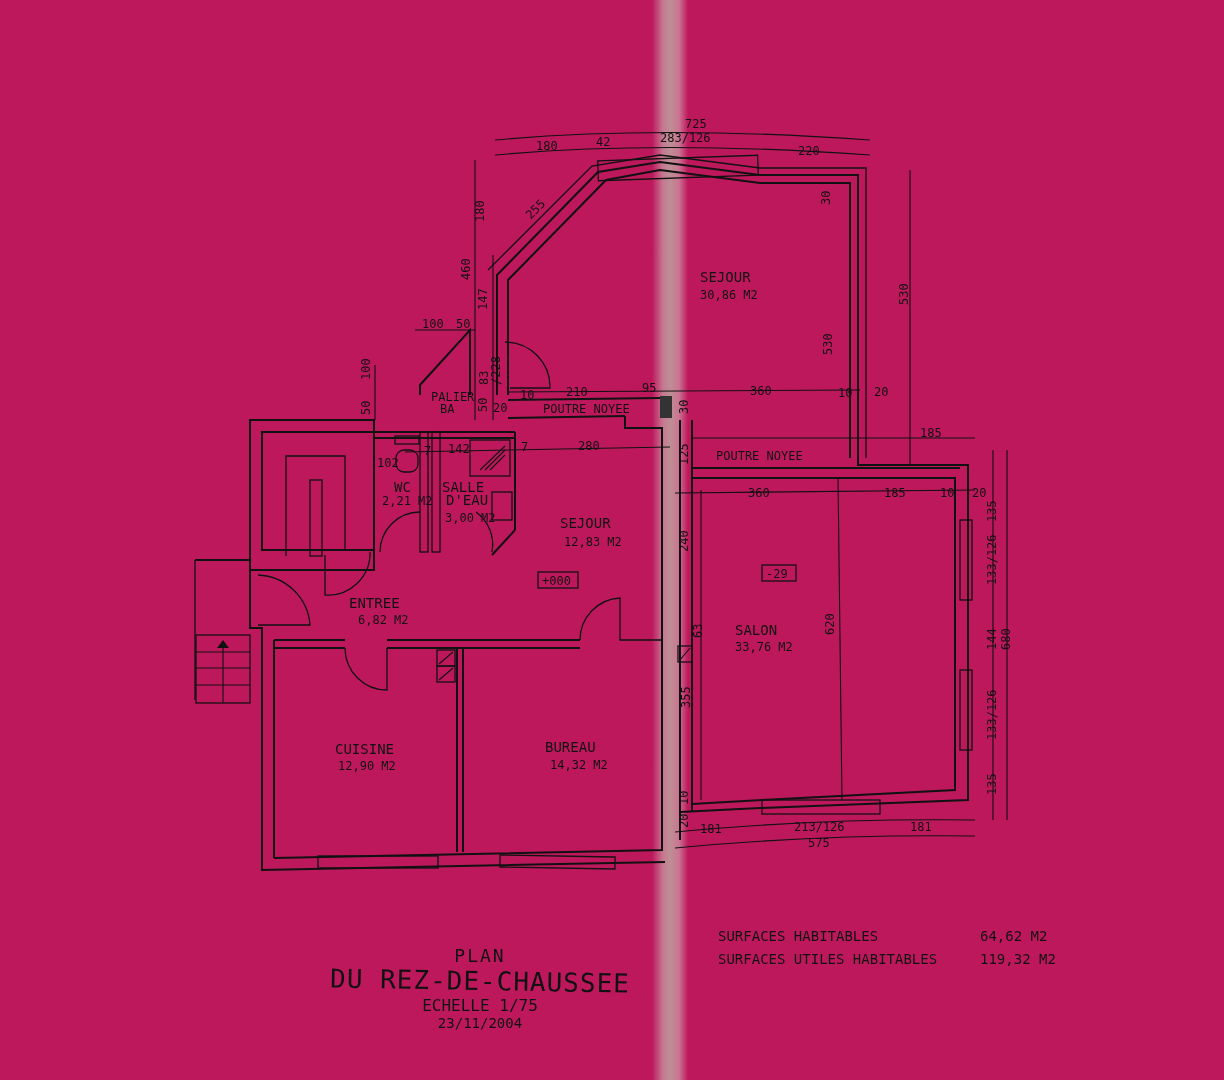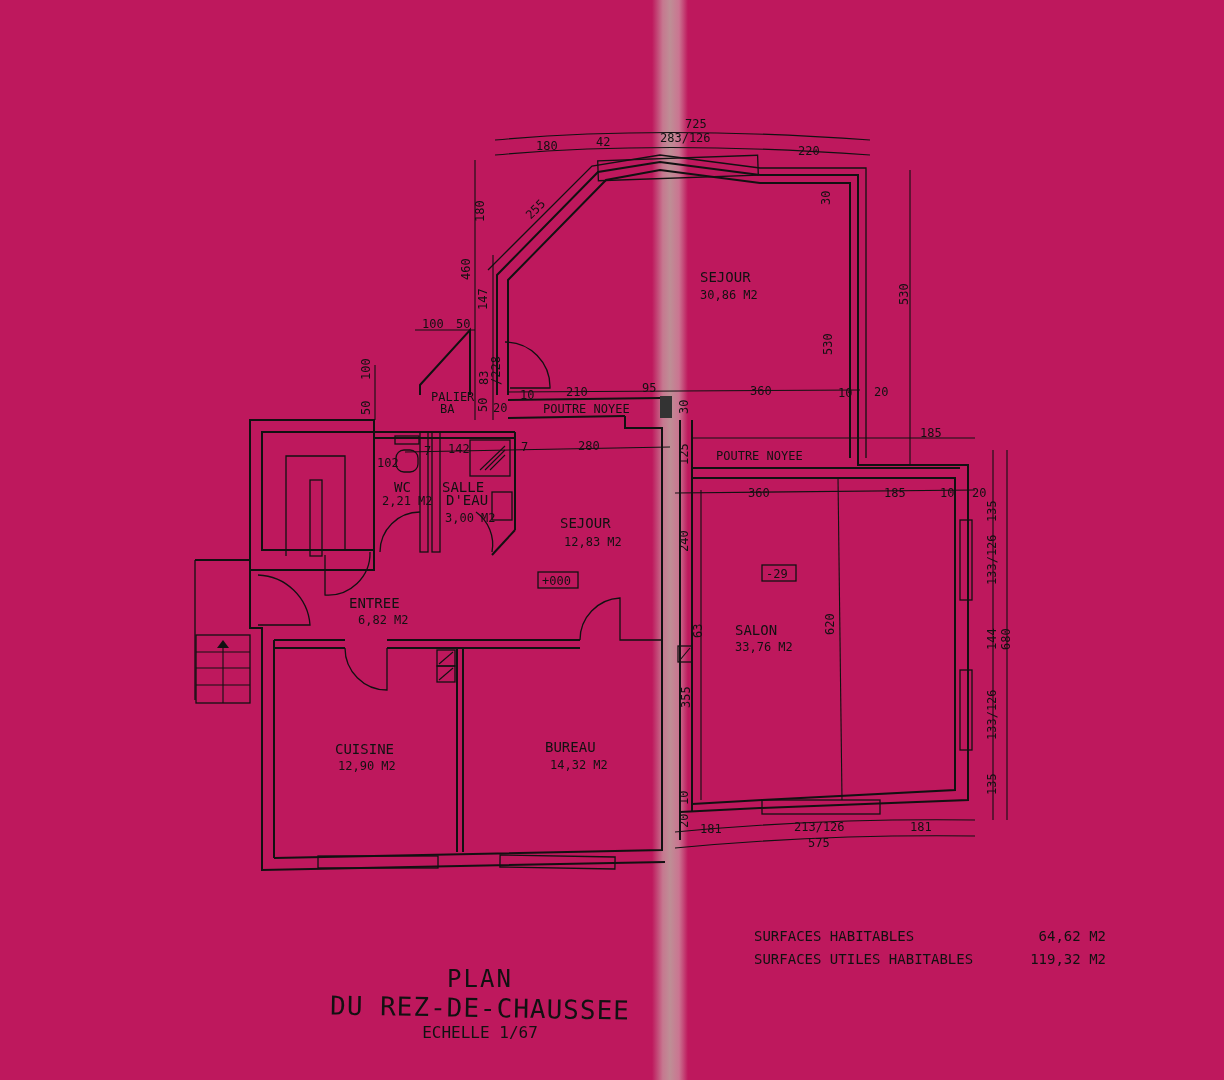--- a/index.html
+++ b/index.html
@@ -7,28 +7,28 @@
   .fold{position:absolute;left:652px;top:0;width:36px;height:1080px;background:linear-gradient(90deg,rgba(255,255,255,0) 0%,rgba(205,198,185,.55) 30%,rgba(190,182,168,.75) 50%,rgba(215,208,196,.5) 75%,rgba(255,255,255,0) 100%);}
   svg{position:absolute;left:0;top:0;}
   .w{fill:none;stroke:#111;stroke-width:2;}
   .t{fill:none;stroke:#111;stroke-width:1.3;}
   .d{fill:none;stroke:#111;stroke-width:1.1;}
   .lbl{font-family:"DejaVu Sans Mono","Liberation Mono",monospace;fill:#111;}
   .room{font-size:14px;}
   .area{font-size:12px;}
   .dim{font-size:12px;}
   .title-block{position:absolute;left:300px;top:945px;width:360px;text-align:center;color:#111;}
-  .title-block .l1{font-size:24px;letter-spacing:2px;margin-top:20px;}
+  .title-block .l1{font-size:18px;letter-spacing:2px;}
   .title-block .l2{font-size:26px;letter-spacing:1px;transform:rotate(1deg);}
   .title-block .l3{font-size:16px;}
   .title-block .l4{font-size:14px;}
-  .surfaces{position:absolute;left:718px;top:924px;color:#111;font-size:14px;margin-left:36px;}
+  .surfaces{position:absolute;left:718px;top:924px;color:#111;font-size:14px;}
   .surfaces .row{display:flex;height:23px;align-items:center;}
   .surfaces .name{width:262px;}
-  .surfaces .val{width:90px;text-align:right;}
+  .surfaces .val{width:90px;text-align:left;}
 </style>
 </head>
 <body>
 
 <div id="page">
   <div class="fold"></div>
 
   <svg width="1224" height="1080" viewBox="0 0 1224 1080">
 
     <g>
@@ -244,21 +244,22 @@
       <g>
         <rect class="t" x="762" y="565" width="34" height="16"></rect>
         <text class="lbl area" x="766" y="578">-29</text>
       </g>
     </g>
   </svg>
 
   <div class="title-block">
     <div class="l1">PLAN</div>
     <div class="l2">DU REZ-DE-CHAUSSEE</div>
-    <div class="l3">ECHELLE 1/67</div>
+    <div class="l3">ECHELLE 1/75</div>
+    <div class="l4">23/11/2004</div>
   </div>
 
   <div class="surfaces">
     <div class="row">
       <span class="name">SURFACES HABITABLES</span>
       <span class="val">64,62 M2</span>
     </div>
     <div class="row">
       <span class="name">SURFACES UTILES HABITABLES</span>
       <span class="val">119,32 M2</span>

